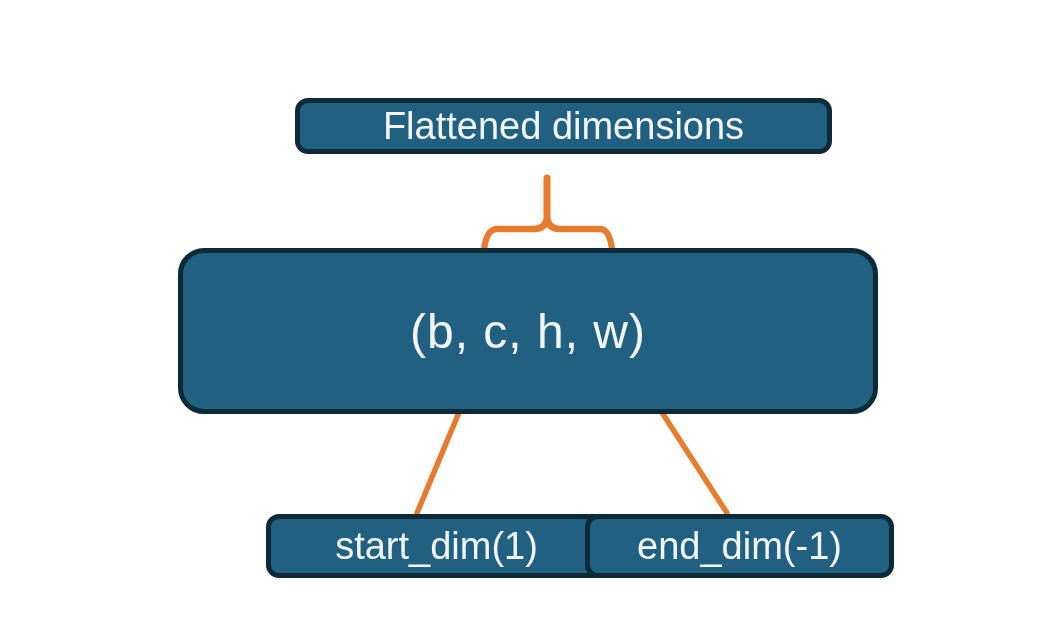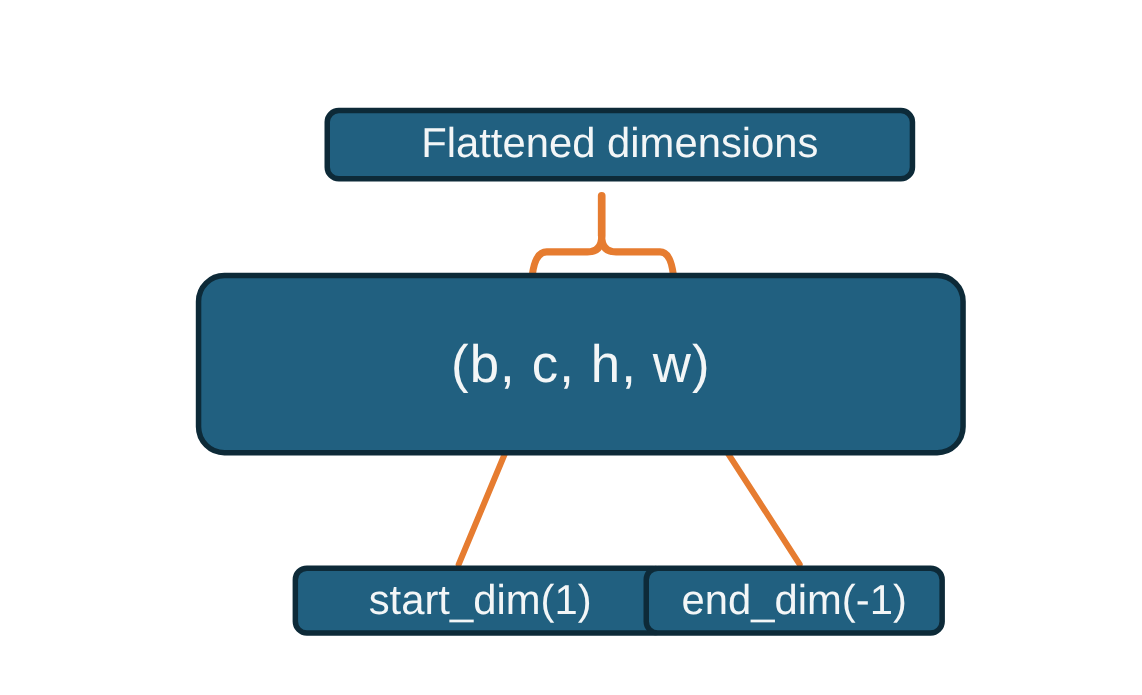--- a/index.html
+++ b/index.html
@@ -38,21 +38,21 @@
     background: var(--box-fill);
     border: 4px solid var(--box-border);
     color: var(--text);
     display: flex;
     align-items: center;
     justify-content: center;
     text-align: center;
   }
   .title-box {
     left: 295px; top: 98px;
-    width: 537px; height: 67px;
+    width: 537px; height: 56px;
     border-radius: 13px;
     border-width: 5px;
     font-size: 38px;
   }
   .shape-box {
     left: 178px; top: 212px;
     width: 700px; height: 166px;
     border-radius: 26px;
     border-width: 5px;
     font-size: 48px;
@@ -61,21 +61,21 @@
   }
   .start-box {
     left: 266px; top: 514px;
     width: 341px; height: 64px;
     border-radius: 13px;
     border-width: 5px;
     font-size: 38px;
   }
   .end-box {
     left: 585px; top: 514px;
-    width: 274px; height: 64px;
+    width: 309px; height: 64px;
     border-radius: 13px;
     border-width: 5px;
     font-size: 38px;
   }
 </style>
 </head>
 <body>
 
 <div class="canvas">
 

